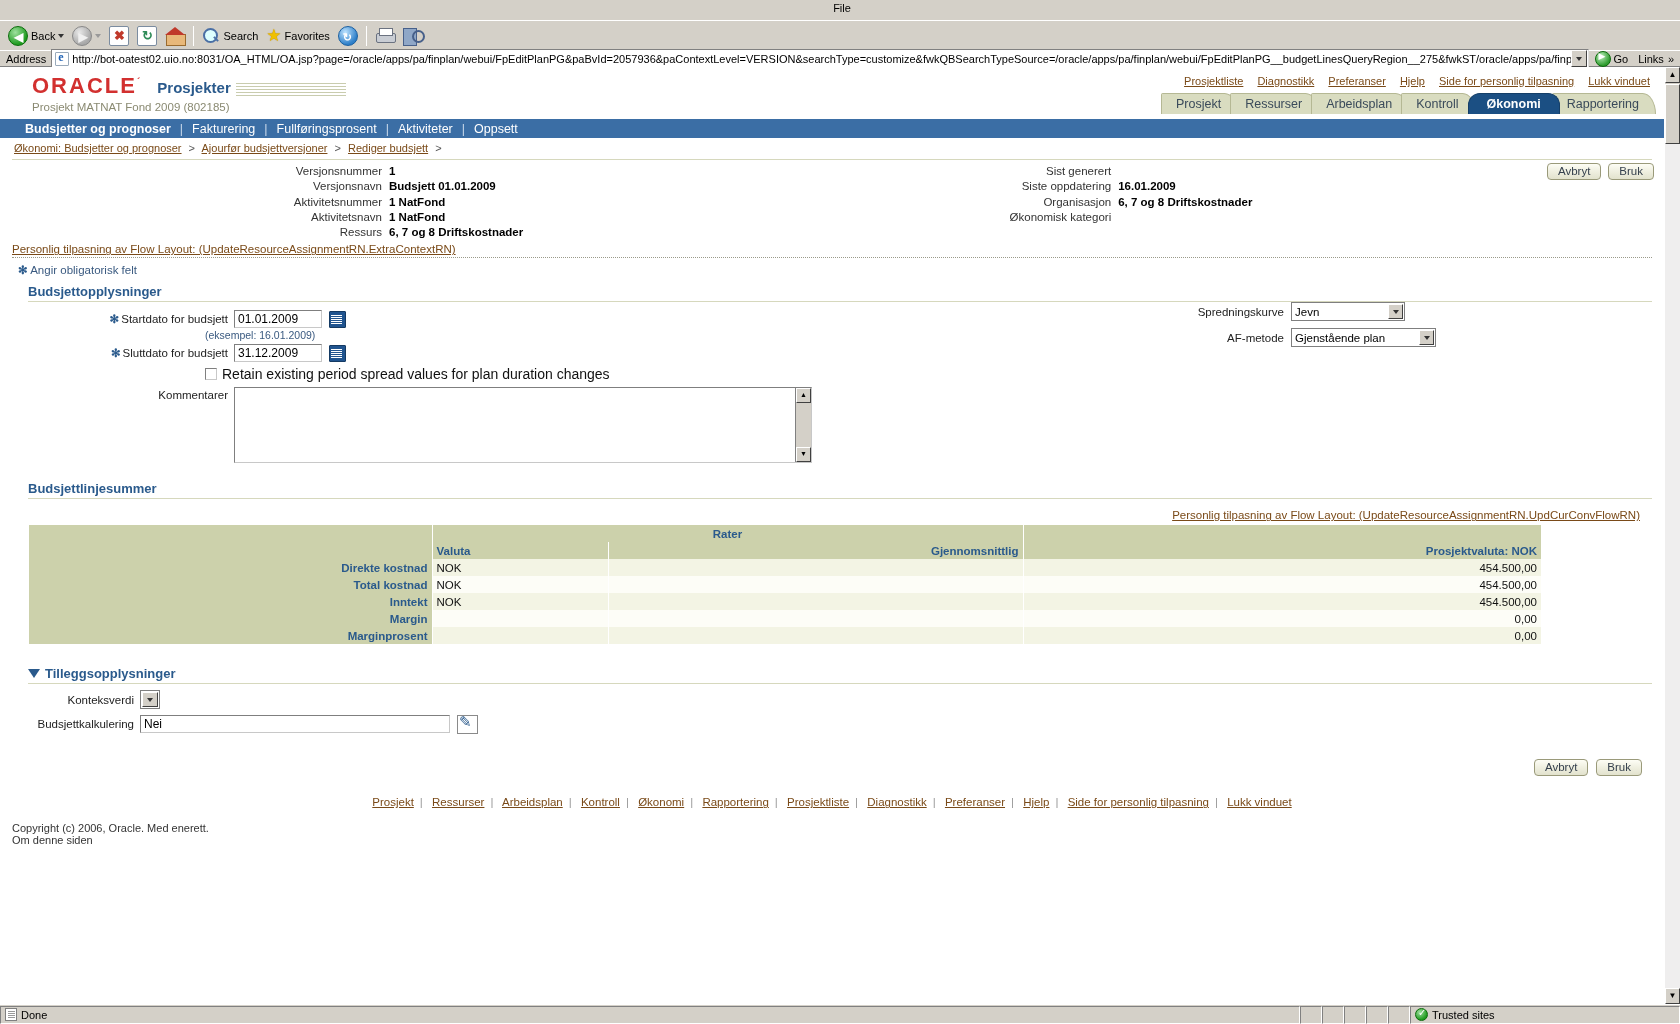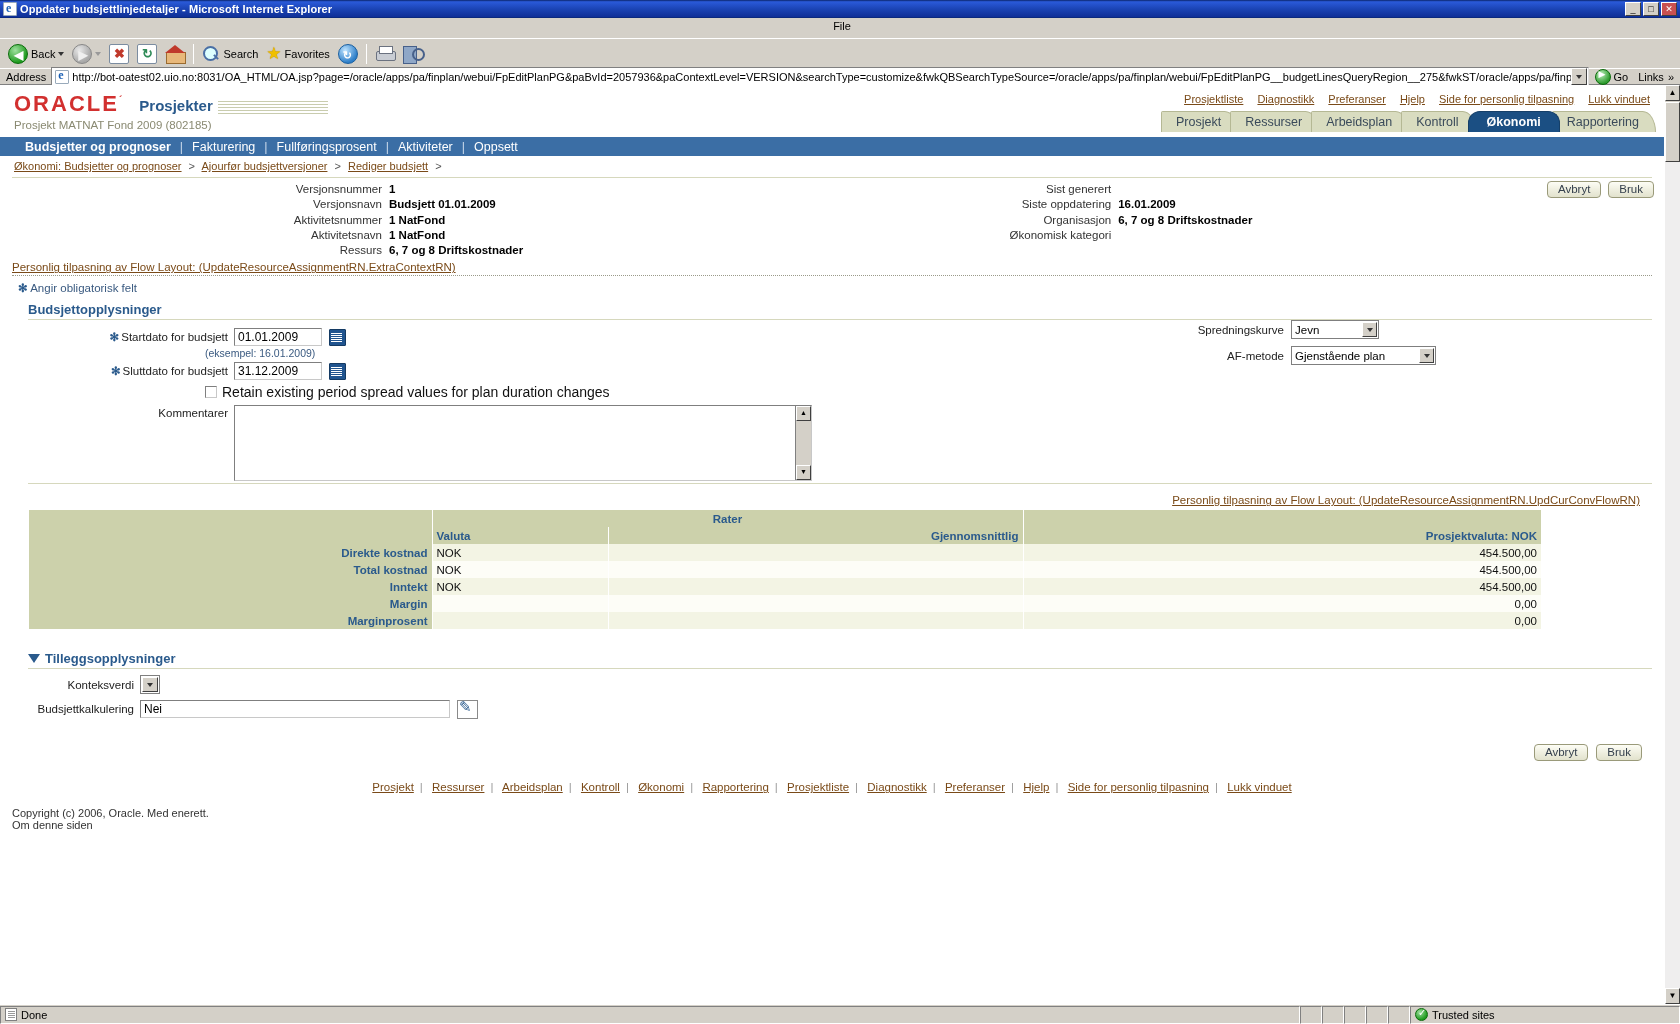--- a/index.html
+++ b/index.html
@@ -120,21 +120,21 @@
   }
   .scrollbar-v {
     width:16px; background:#d4d0c8; border-left:1px solid #fff;
     display:flex; flex-direction:column;
   }
   .sb-btn { height:16px; background:#d4d0c8; border:1px solid #fff; border-right-color:#404040;border-bottom-color:#404040; font-size:8px; text-align:center; line-height:13px;}
   .sb-thumb { height:60px; background:#d4d0c8; border:1px solid #fff; border-right-color:#404040;border-bottom-color:#404040; margin-top:1px;}
   .sb-track{flex:1; background:#efeeee;}
 
   
-  .ora-header { padding: 6px 0 0 14px; position:relative; height:52px;}
+  .ora-header { padding: 6px 0 0 14px; position:relative; height:52px;margin-left:18px;}
   .ora-logo { color:#d2302f; font-size:22px; font-weight:bold; letter-spacing:2px; font-family:"Liberation Sans",sans-serif;}
   .ora-logo sup { font-size:10px; vertical-align: super; }
   .ora-app { color:#2a5a8c; font-size:15px; font-weight:bold; margin-left:7px;}
   .ora-stripes { display:inline-block; width:110px; height:13px; margin-left:2px; vertical-align:middle;
     background: repeating-linear-gradient(to bottom, #c9ccae 0px, #c9ccae 1px, #ffffff 1px, #ffffff 3px); }
   .ora-sub { color:#8a8a72; font-size:11.5px; margin-top:2px;}
 
   .global-links { position:absolute; right:14px; top:8px; font-size:11px; color:#7a4a18;}
   .global-links a { color:#7a4a18; text-decoration:underline; margin-left:11px;}
 
@@ -280,30 +280,20 @@
   .lock-ic { width:13px;height:13px;border-radius:50%;background:radial-gradient(circle at 35% 30%,#9fe09f,#1f9b1f 70%);border:1px solid #0a6b0a;position:relative;}
   .lock-ic:after{content:"\2713";position:absolute;left:2px;top:-2px;color:#fff;font-size:10px;}
   .doc-ic { width:12px;height:13px;background:#fff;border:1px solid #808080;position:relative;}
   .doc-ic:after{content:"";position:absolute;left:2px;top:2px;width:7px;height:1px;box-shadow:0 2px 0 #999,0 4px 0 #999,0 6px 0 #999; background:#999;}
 </style>
 </head>
 <body>
 
 <div class="ie-window">
 
-  <div class="title-bar">
-    <div class="tb-icon"></div>
-    <div class="tb-text">Oppdater budsjettlinjedetaljer - Microsoft Internet Explorer</div>
-    <div class="tb-spacer"></div>
-    <div class="tb-buttons">
-      <div class="tb-btn">_</div>
-      <div class="tb-btn">□</div>
-      <div class="tb-btn close">✕</div>
-    </div>
-  </div>
 
   <div class="menu-bar">
     <div class="mi">File</div>
     <div class="mi">Edit</div>
     <div class="mi">View</div>
     <div class="mi">Favorites</div>
     <div class="mi">Tools</div>
     <div class="mi">Help</div>
     <div class="menu-right-logo"></div>
   </div>
@@ -511,39 +501,40 @@
             <div class="ta-sb">
               <div>▲</div>
               <div>▼</div>
             </div>
           </div>
         </div>
 
         <div class="right-form">
           <div class="rrow">
             <div class="rlabel">Spredningskurve</div>
-            <div class="sel" style="width:88px;">
+            <div class="sel" style="width:114px;">
               <span>Jevn</span>
               <span class="arrow-box">
                   <span class="tri-down"></span>
                 </span>
             </div>
           </div>
           <div class="rrow">
             <div class="rlabel">AF-metode</div>
             <div class="sel" style="width:145px;">
               <span>Gjenstående plan</span>
               <span class="arrow-box">
                   <span class="tri-down"></span>
                 </span>
             </div>
           </div>
         </div>
       </div>
 
+      <div class="sums-head">Budsjettlinjesummer</div>
       <div class="sums-rule"></div>
       <div class="sums-link">
         <a href="#">Personlig tilpasning av Flow Layout: (UpdateResourceAssignmentRN.UpdCurConvFlowRN)</a>
       </div>
 
       <table class="sums">
         <colgroup>
           <col style="width:403px;">
           <col style="width:176px;">
           <col style="width:415px;">

